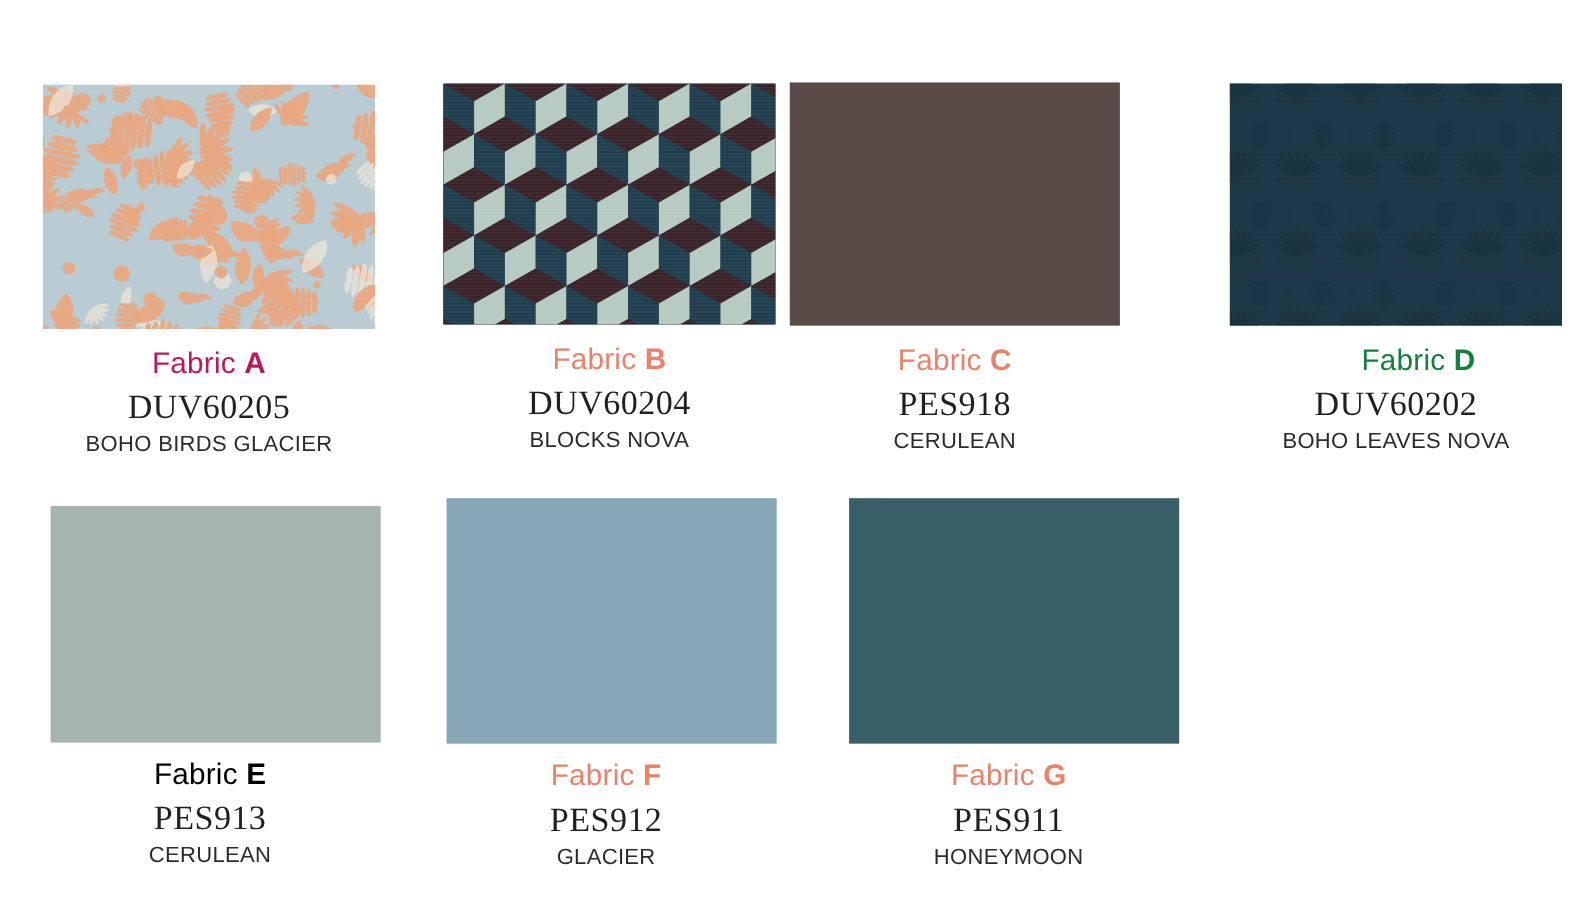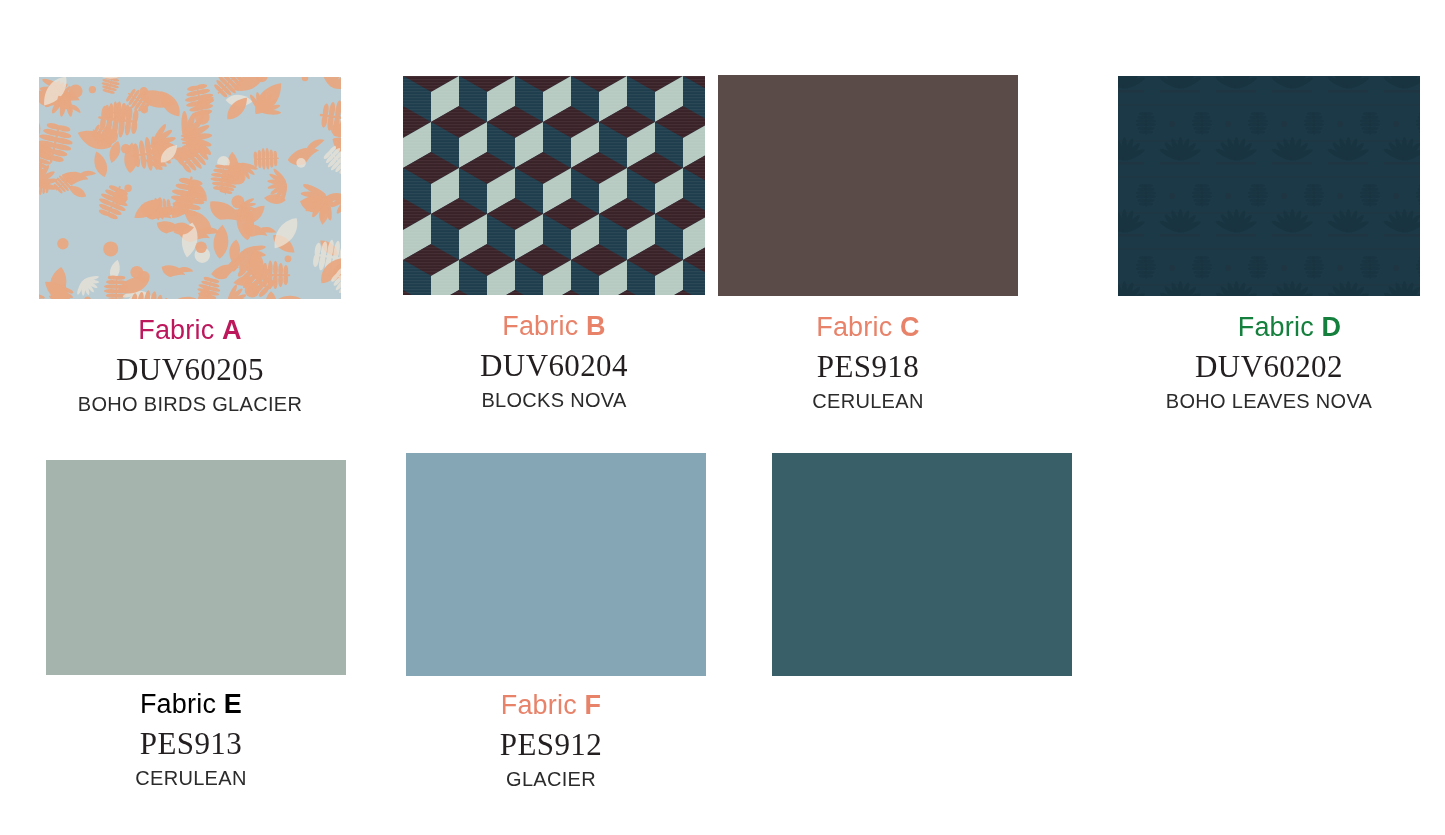--- a/index.html
+++ b/index.html
@@ -2626,14 +2626,19 @@
         <div class="sku">PES912</div>
         <div class="desc">GLACIER</div>
       </div>
     </div>
     <div class="swatch-card" style="left: 757px; top: 453px; width: 320px;">
       <div class="swatch-img" style="width: 300px; height: 223px; margin-left: 10px; background: rgb(57, 96, 105);">
         <svg viewBox="0 0 300 223" width="300" height="223" preserveAspectRatio="none" xmlns="http://www.w3.org/2000/svg">
           <rect width="300" height="223" fill="#396069"></rect>
         </svg>
       </div>
+      <div class="caption" style="margin-top: 12px;">
+        <div class="fabric-title" style="color: rgb(232, 131, 106);"><span>Fabric</span> <span class="ltr">G</span></div>
+        <div class="sku">PES911</div>
+        <div class="desc">HONEYMOON</div>
+      </div>
     </div>
   </div>
 
 </body></html>

